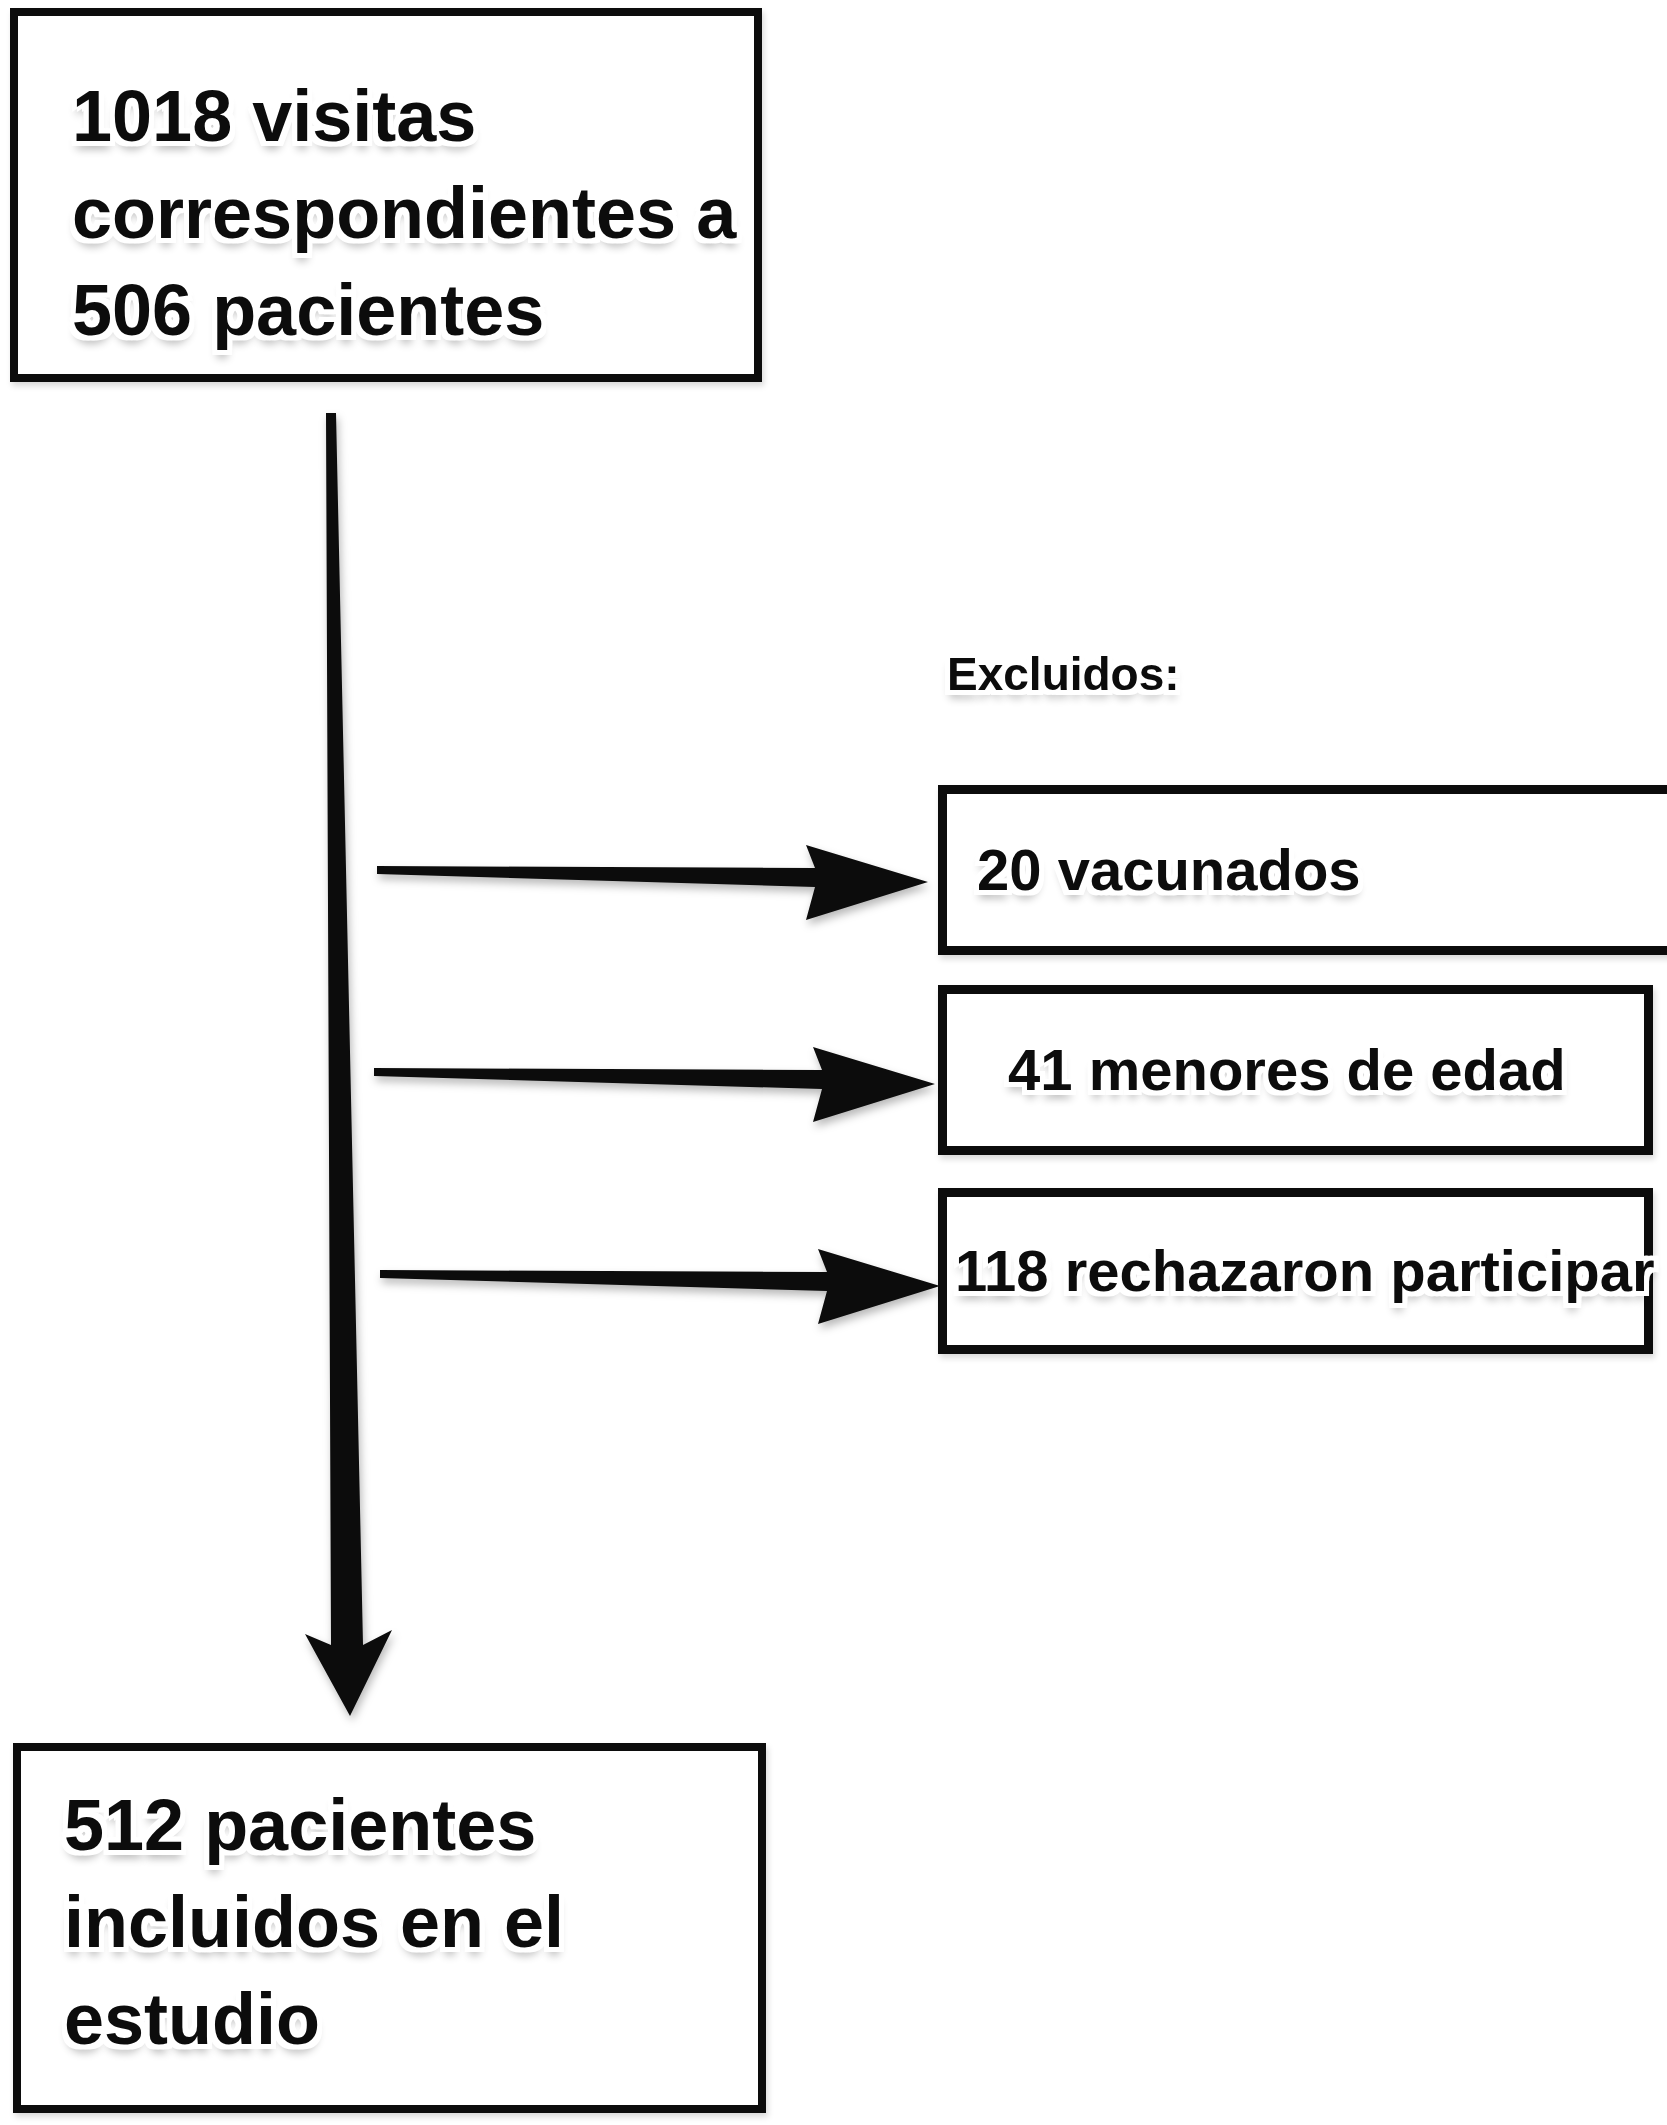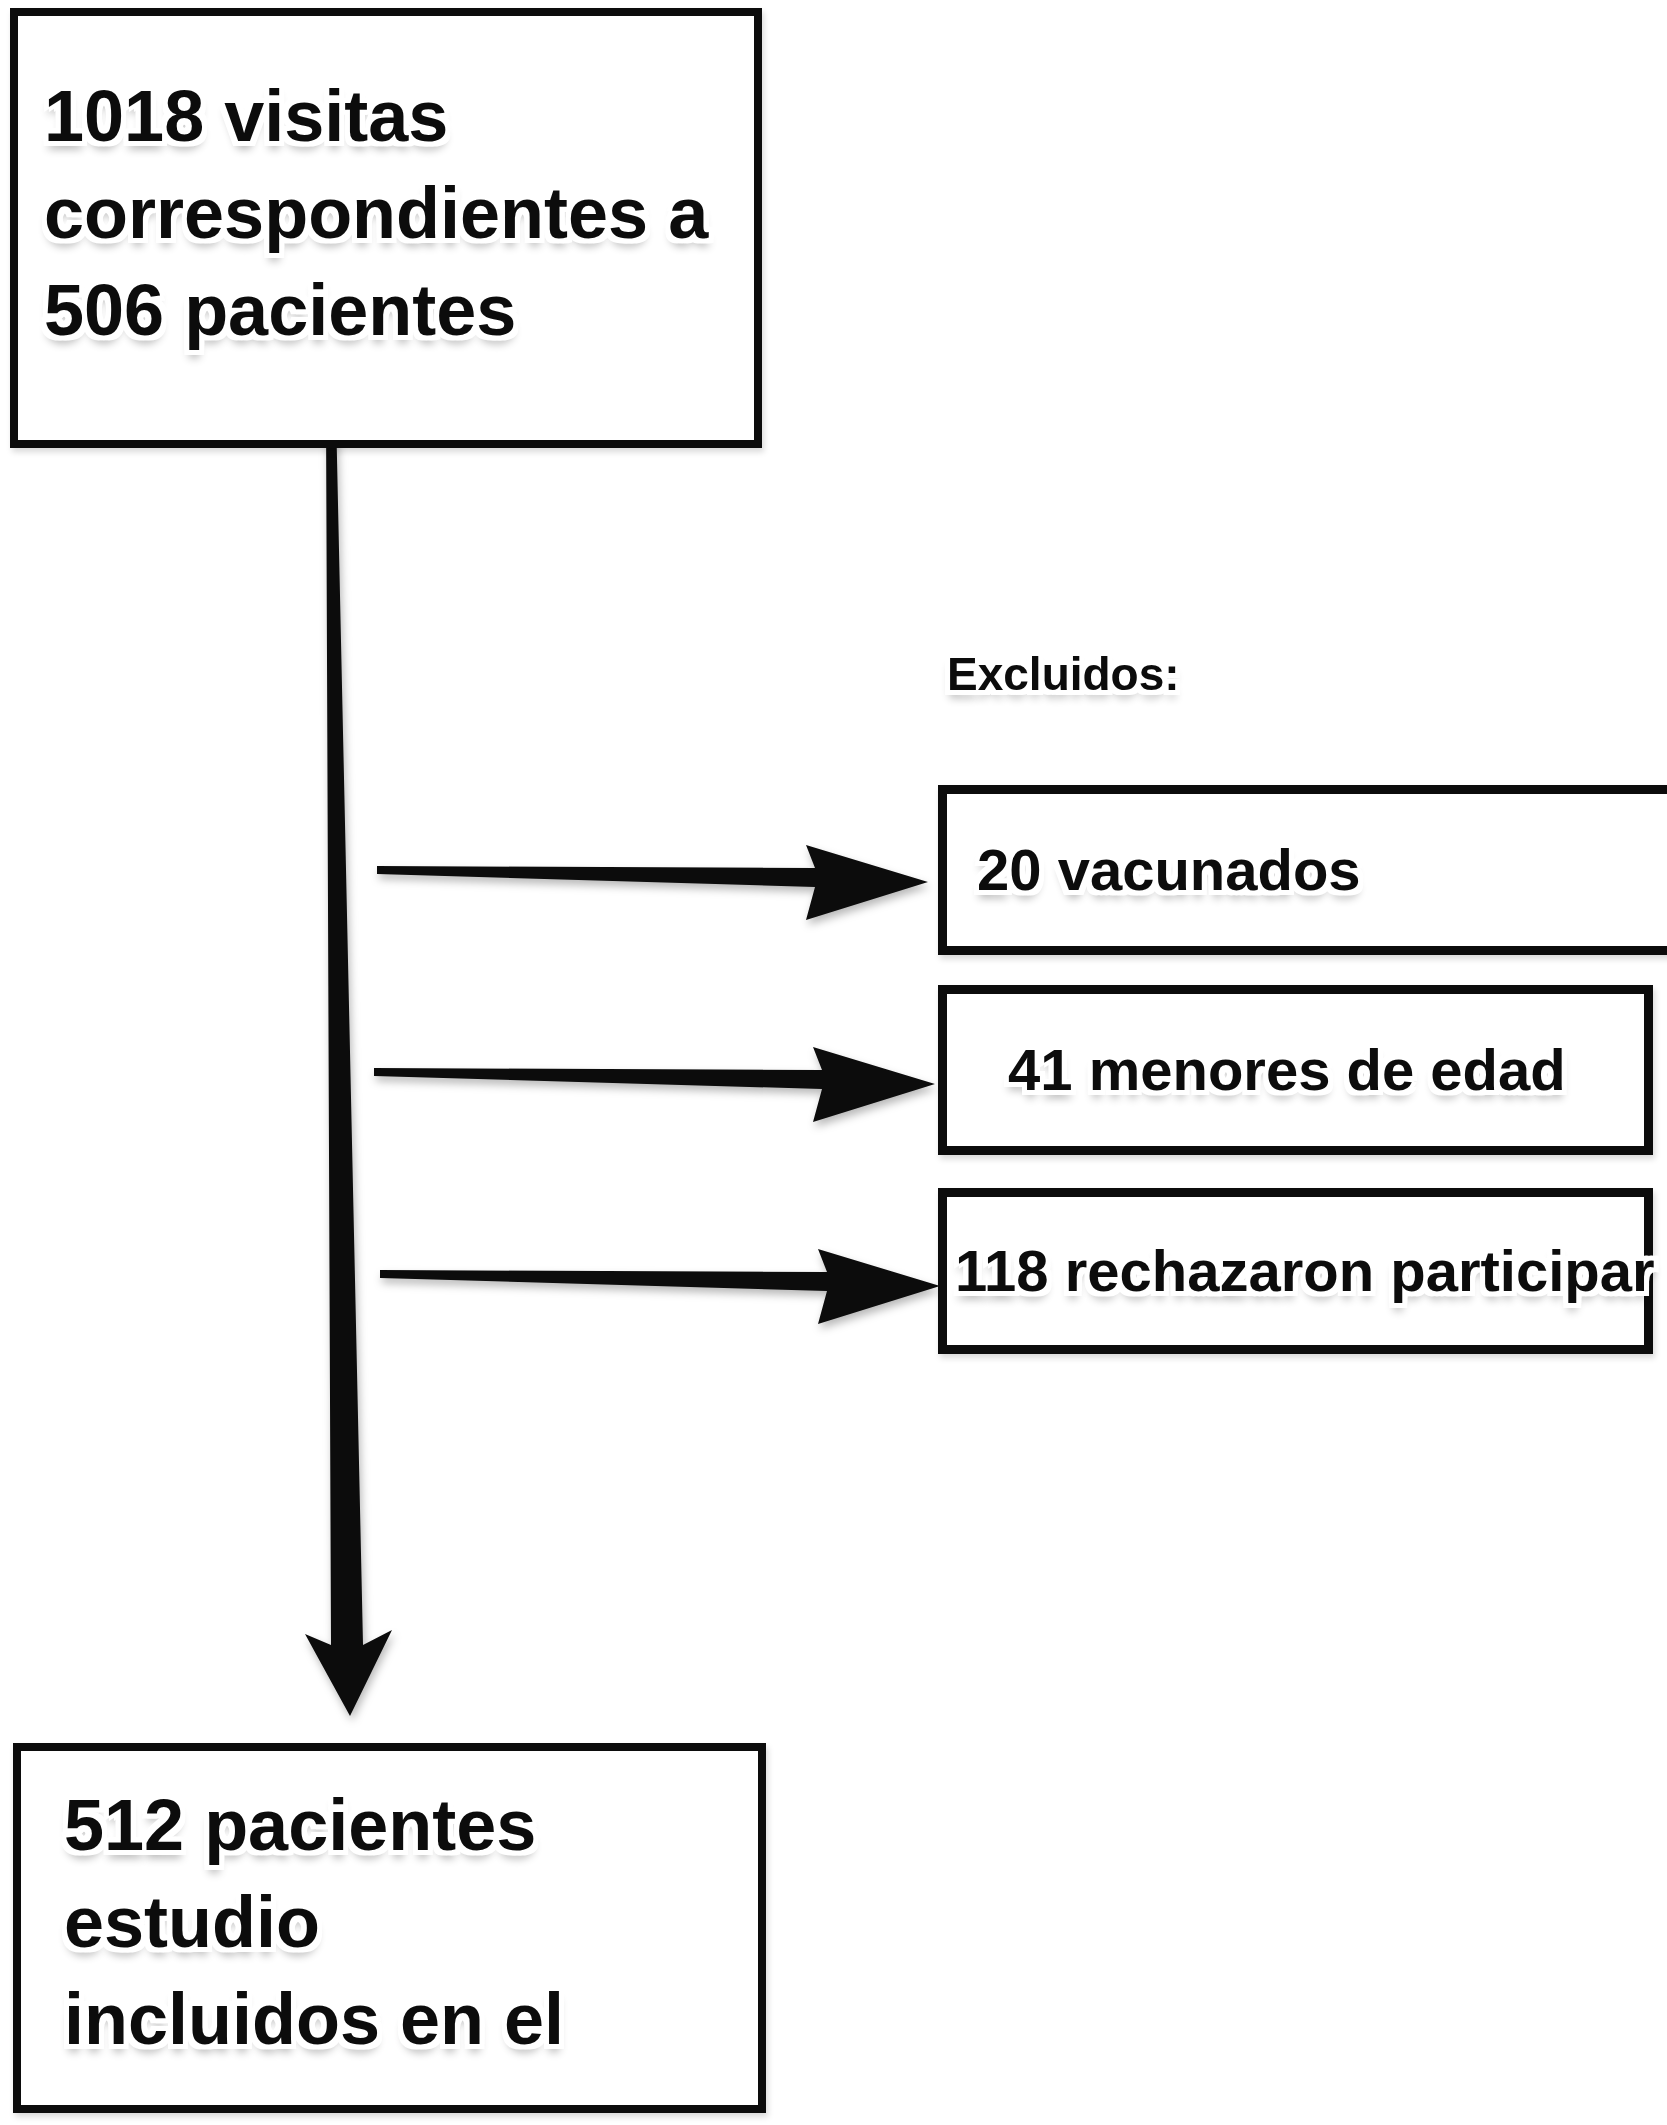--- a/index.html
+++ b/index.html
@@ -66,21 +66,21 @@
   }
   #excluded-heading {
     position: absolute;
     left: 947px;
     top: 634px;
     font-size: 46px;
     line-height: 80px;
     white-space: nowrap;
   }
   
-  #source-box  { left: 10px;  top: 8px;    width: 752px; height: 440px; }
+  #source-box  { left: 10px;  top: 8px;    width: 752px; height: 374px; padding-left: 28px; }
   #result-box  { left: 13px;  top: 1743px; width: 753px; height: 370px; }
   #excl-box-0  { left: 938px; top: 785px;  width: 796px; height: 170px; }
   #excl-box-1  { left: 938px; top: 985px;  width: 715px; height: 170px; padding-left: 27px; }
   #excl-box-2  { left: 938px; top: 1188px; width: 715px; height: 166px; }
   #excl-box-0 .excl-label { padding-left: 30px; }
   #excl-box-1 .excl-label { padding-left: 34px; }
   #excl-box-2 .excl-label { padding-left: 8px; }
 </style>
 </head>
 <body>
@@ -112,18 +112,18 @@
     <div class="excl-label glow">41 menores de edad</div>
   </div>
 
   <div class="box thin-border excl-box" id="excl-box-2">
     <div class="excl-label glow">118 rechazaron participar</div>
   </div>
 
   <div class="box" id="result-box">
     <div class="big-lines glow">
       <div>512 pacientes</div>
+      <div>incluidos en el</div>
       <div>estudio</div>
-      <div>incluidos en el</div>
     </div>
   </div>
 
 </div>
 
 </body></html>

